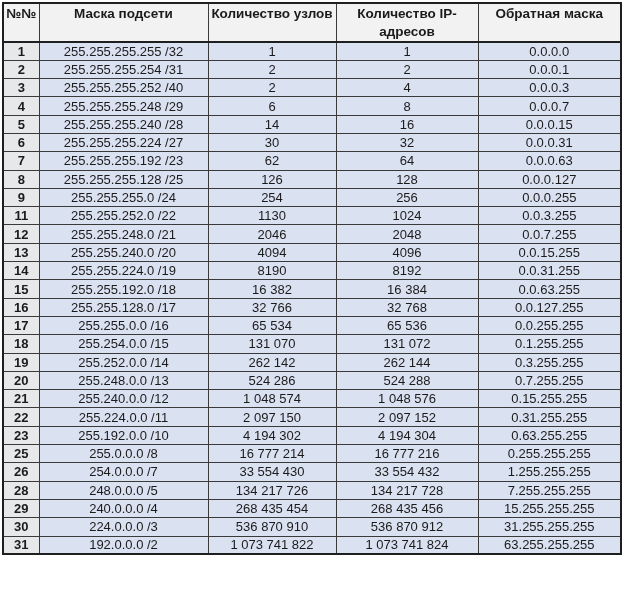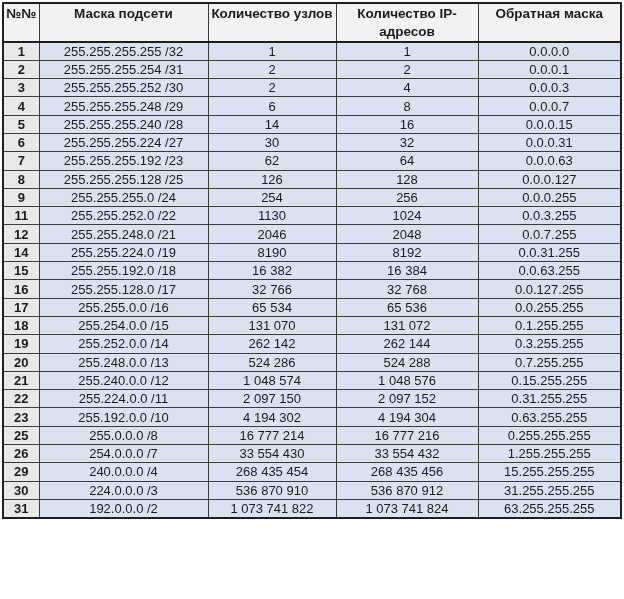--- a/index.html
+++ b/index.html
@@ -97,21 +97,21 @@
         </tr>
         <tr>
           <td class="num-col">2</td>
           <td>255.255.255.254 /31</td>
           <td>2</td>
           <td>2</td>
           <td>0.0.0.1</td>
         </tr>
         <tr>
           <td class="num-col">3</td>
-          <td>255.255.255.252 /30</td>
+          <td>255.255.255.252 /40</td>
           <td>2</td>
           <td>4</td>
           <td>0.0.0.3</td>
         </tr>
         <tr>
           <td class="num-col">4</td>
           <td>255.255.255.248 /29</td>
           <td>6</td>
           <td>8</td>
           <td>0.0.0.7</td>
@@ -159,20 +159,27 @@
           <td>0.0.3.255</td>
         </tr>
         <tr>
           <td class="num-col">12</td>
           <td>255.255.248.0 /21</td>
           <td>2046</td>
           <td>2048</td>
           <td>0.0.7.255</td>
         </tr>
         <tr>
+          <td class="num-col">13</td>
+          <td>255.255.240.0 /20</td>
+          <td>4094</td>
+          <td>4096</td>
+          <td>0.0.15.255</td>
+        </tr>
+        <tr>
           <td class="num-col">14</td>
           <td>255.255.224.0 /19</td>
           <td>8190</td>
           <td>8192</td>
           <td>0.0.31.255</td>
         </tr>
         <tr>
           <td class="num-col">15</td>
           <td>255.255.192.0 /18</td>
           <td>16 382</td>
@@ -243,20 +250,27 @@
           <td>0.255.255.255</td>
         </tr>
         <tr>
           <td class="num-col">26</td>
           <td>254.0.0.0 /7</td>
           <td>33 554 430</td>
           <td>33 554 432</td>
           <td>1.255.255.255</td>
         </tr>
         <tr>
+          <td class="num-col">28</td>
+          <td>248.0.0.0 /5</td>
+          <td>134 217 726</td>
+          <td>134 217 728</td>
+          <td>7.255.255.255</td>
+        </tr>
+        <tr>
           <td class="num-col">29</td>
           <td>240.0.0.0 /4</td>
           <td>268 435 454</td>
           <td>268 435 456</td>
           <td>15.255.255.255</td>
         </tr>
         <tr>
           <td class="num-col">30</td>
           <td>224.0.0.0 /3</td>
           <td>536 870 910</td>

